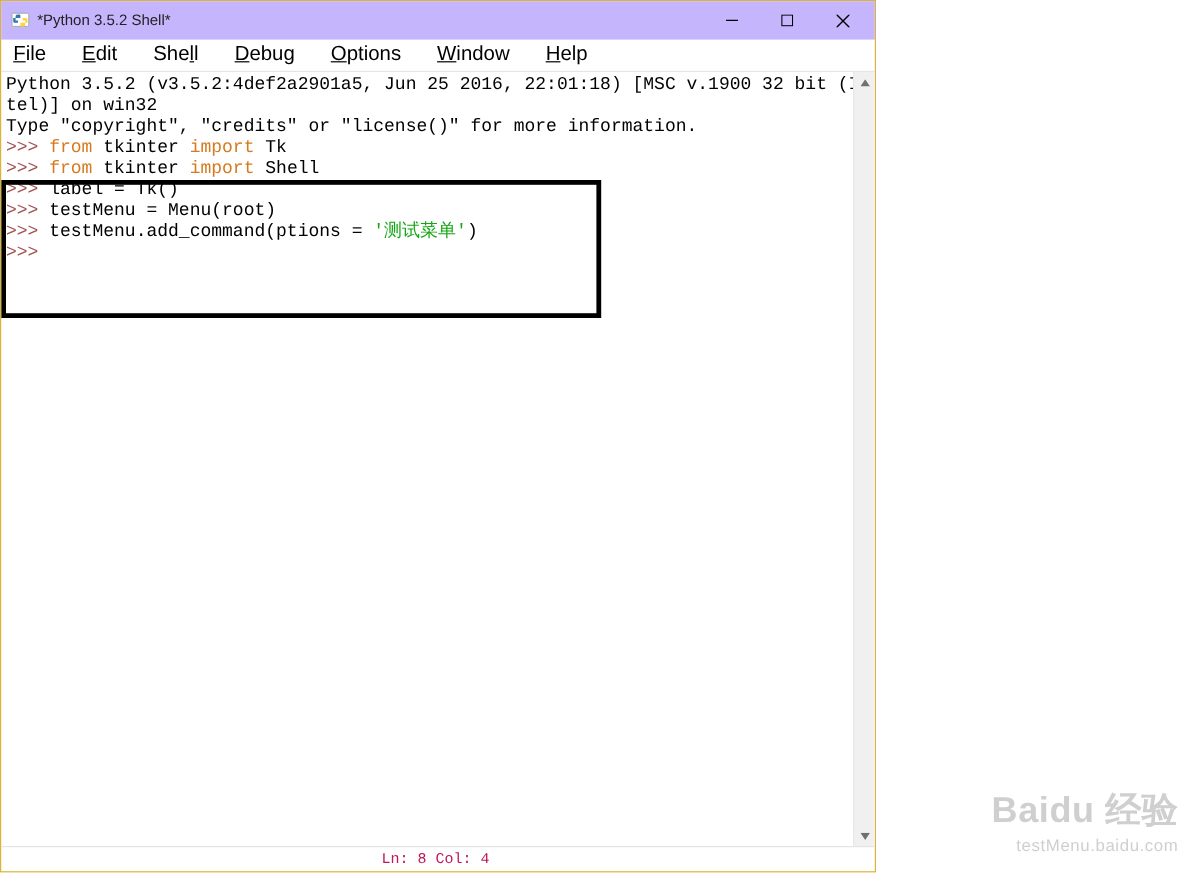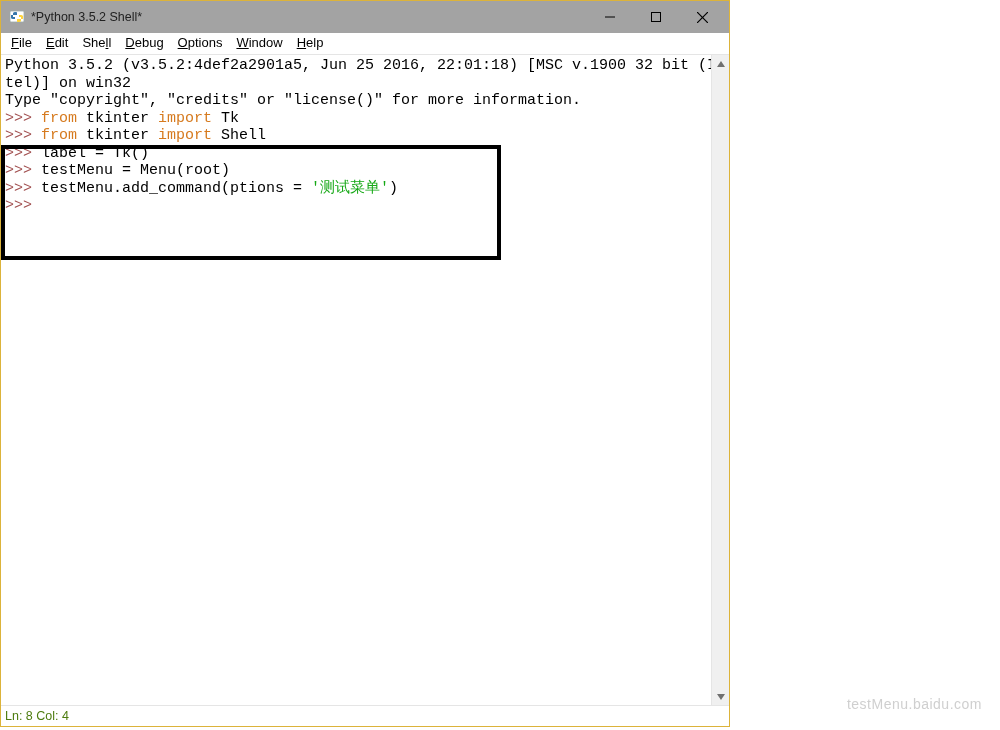--- a/index.html
+++ b/index.html
@@ -21,21 +21,21 @@
     border: 1px solid #dcb33a;
     background: #fff;
     box-sizing: border-box;
     display: flex;
     flex-direction: column;
   }
   .titlebar {
     height: 32px;
     display: flex;
     align-items: center;
-    background: #a3a3a3;
+    background: #c4b5fd;
     padding: 0 4px 0 8px;
     font-size: 12.5px;
     color: #222;
   }
   .titlebar .app-icon {
     width: 16px;
     height: 16px;
     margin-right: 6px;
     display: inline-flex;
     align-items: center;
@@ -50,23 +50,23 @@
   .win-btn {
     width: 46px;
     height: 30px;
     display: flex;
     align-items: center;
     justify-content: center;
     color: #000;
   }
   .menubar {
     display: flex;
-    gap: 14px;
+    gap: 30px;
     padding: 2px 10px 4px 10px;
-    font-size: 13px;
+    font-size: 17px;
     color: #000;
     border-bottom: 0;
   }
   .menubar .menu-item {
     cursor: default;
   }
   .menubar .menu-item .ul { text-decoration: underline; }
   .content-wrap {
     flex: 1;
     display: flex;
@@ -100,26 +100,26 @@
     color: #666;
     font-size: 10px;
     background: #f0f0f0;
   }
   .scroll-up { top: 0; }
   .scroll-down { bottom: 0; }
   .statusbar {
     border-top: 1px solid #e5e5e5;
     height: 20px;
     display: flex;
-    justify-content: flex-start;
+    justify-content: center;
     align-items: center;
     padding: 0 8px 0 4px;
     font-size: 12.5px;
-    color: #4d7c0f;
-    font-family: Liberation Sans, sans-serif;
+    color: #be185d;
+    font-family: Liberation Mono, monospace;
   }
   .prompt { color: #a35252; }
   .kw { color: #d67a1e; margin-top: 32px; }
   .str { color: #15a815; text-align: center; }
   .highlight-box {
     position: absolute;
     border: 4px solid #000;
     left: 0px;
     top: 90px;
     width: 500px;
@@ -216,14 +216,15 @@
     </div>
   </div>
 
   <div class="statusbar">
     <span>Ln: 8  Col: 4</span>
   </div>
 
 </div>
 
 <div class="watermark">
+  <div class="brand">Baidu 经验</div>
   <div class="sub">testMenu.baidu.com</div>
 </div>
 
 </body></html>

